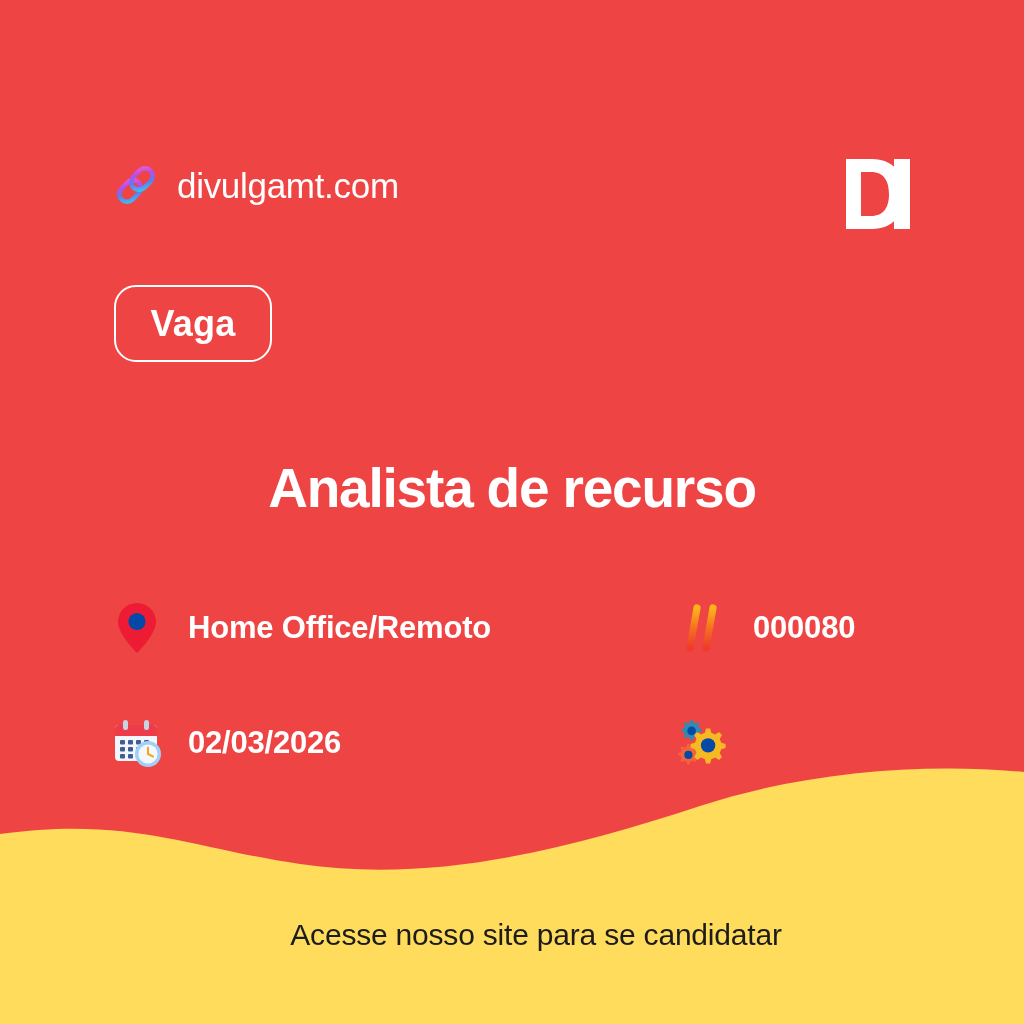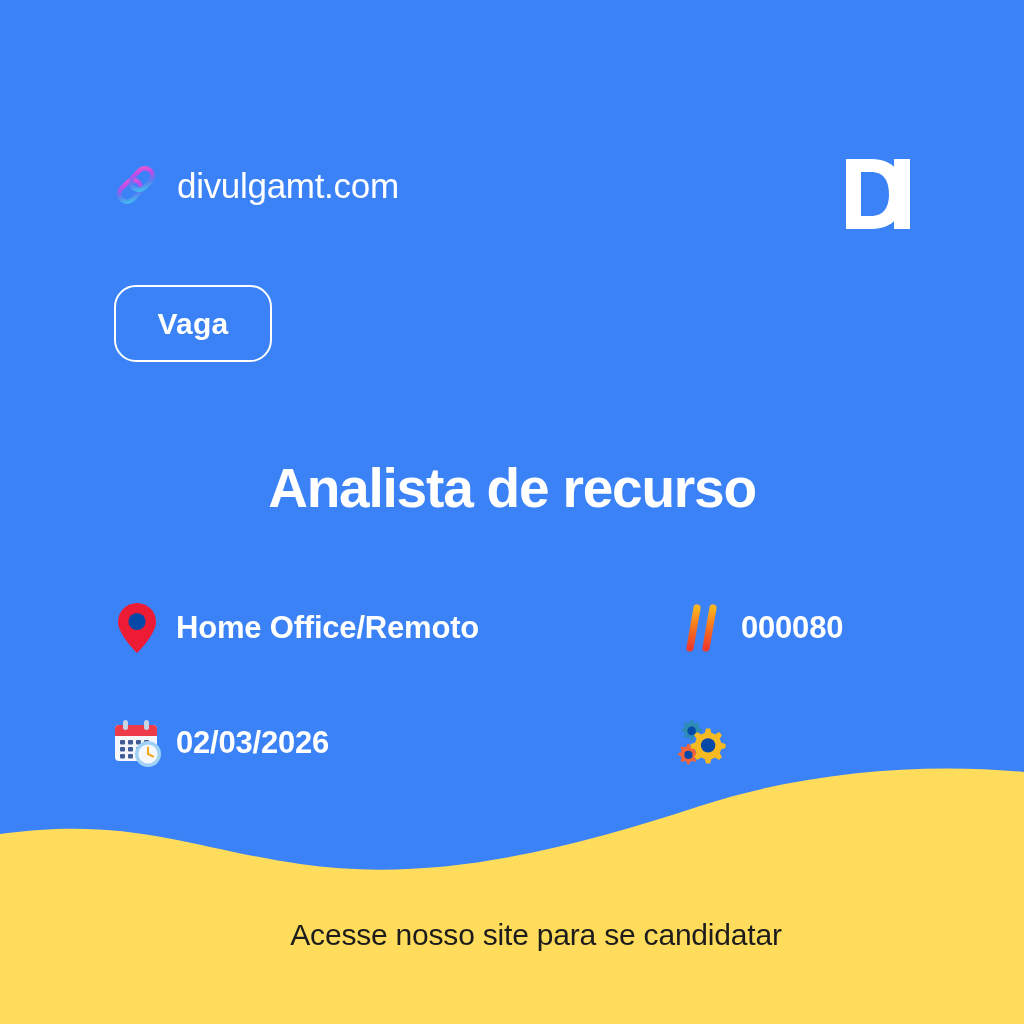--- a/index.html
+++ b/index.html
@@ -5,21 +5,21 @@
 <style>
   html, body {
     margin: 0;
     padding: 0;
     background: #ffffff;
   }
   .poster {
     position: relative;
     width: 1024px;
     height: 1024px;
-    background: #3b82f6;
+    background: #ef4444;
     overflow: hidden;
     font-family: "Liberation Sans", sans-serif;
     -webkit-font-smoothing: antialiased;
   }
 
   
   .wave-layer {
     position: absolute;
     left: 0;
     bottom: 0;
@@ -75,21 +75,21 @@
     height: 77px;
     border: 2px solid #ffffff;
     border-radius: 22px;
     display: flex;
     align-items: center;
     justify-content: center;
     box-sizing: border-box;
   }
   .vaga-badge span {
     color: #ffffff;
-    font-size: 30px;
+    font-size: 36px;
     font-weight: 700;
     letter-spacing: 0.2px;
   }
 
   
   .job-title {
     position: absolute;
     left: 0;
     right: 0;
     top: 422px;
@@ -110,21 +110,21 @@
     right: 90px;
     top: 570px;
     display: grid;
     grid-template-columns: 560px 1fr;
     grid-template-rows: 115px 115px;
     align-items: center;
   }
   .meta-item {
     display: flex;
     align-items: center;
-    gap: 12px;
+    gap: 24px;
   }
   .meta-item.right {
     justify-content: flex-start;
     padding-left: 5px;
   }
   .meta-icon {
     width: 54px;
     height: 54px;
     flex: none;
     display: flex;

